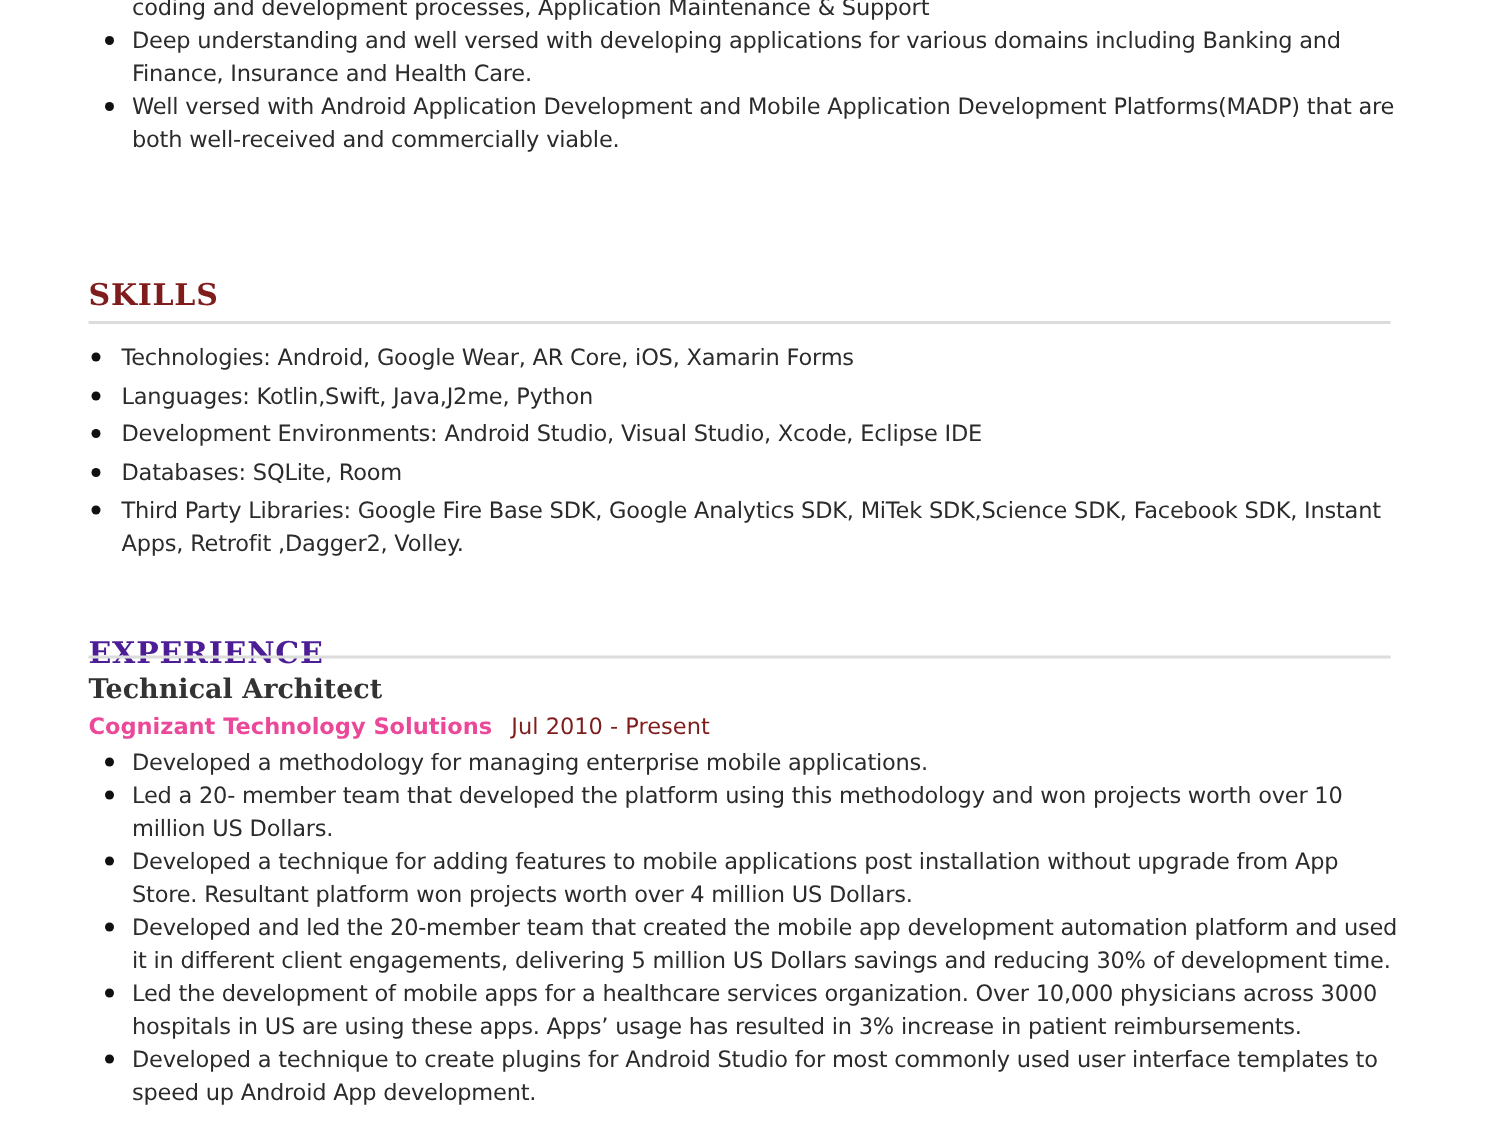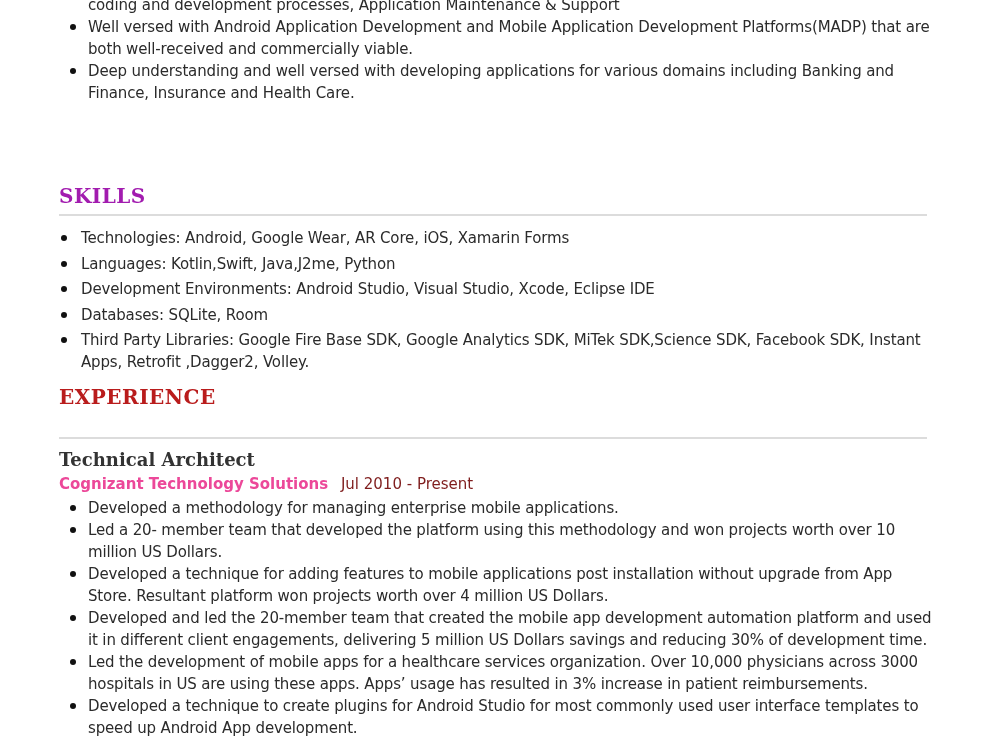--- a/index.html
+++ b/index.html
@@ -26,36 +26,36 @@
   .exp { position: absolute; left: 88px; top: 497px; width: 850px; }
   .exp li::before { left: -18px; }
 </style>
 </head>
 <body>
 
 <div class="page">
 
   <ul class="bullets summary">
     <li style="list-style:none;">coding and development processes, Application Maintenance &amp; Support</li>
+    <li>Deep understanding and well versed with developing applications for various domains including Banking and Finance, Insurance and Health Care.</li>
     <li>Well versed with Android Application Development and Mobile Application Development Platforms(MADP) that are both well-received and commercially viable.</li>
-    <li>Deep understanding and well versed with developing applications for various domains including Banking and Finance, Insurance and Health Care.</li>
   </ul>
 
-  <div class="section-title" style="top:184px; color:#a21caf;">SKILLS</div>
+  <div class="section-title" style="top:184px; color:#7f1d1d;">SKILLS</div>
   <div class="rule" style="top:214px;"></div>
 
   <ul class="bullets skills">
     <li>Technologies: Android, Google Wear, AR Core, iOS, Xamarin Forms</li>
     <li>Languages: Kotlin,Swift, Java,J2me, Python</li>
     <li>Development Environments: Android Studio, Visual Studio, Xcode, Eclipse IDE</li>
     <li>Databases: SQLite, Room</li>
     <li>Third Party Libraries: Google Fire Base SDK, Google Analytics SDK, MiTek SDK,Science SDK, Facebook SDK, Instant Apps, Retrofit ,Dagger2, Volley.</li>
   </ul>
 
-  <div class="section-title" style="top:385px; color:#b91c1c;">EXPERIENCE</div>
+  <div class="section-title" style="top:423px; color:#4c1d95;">EXPERIENCE</div>
   <div class="rule" style="top:437px;"></div>
 
   <div class="job-title">Technical Architect</div>
   <div class="company-line">
     <span class="company">Cognizant Technology Solutions</span>
     <span class="dates" style="color:#7f1d1d;">Jul 2010 - Present</span>
   </div>
 
   <ul class="bullets exp">
     <li>Developed a methodology for managing enterprise mobile applications.</li>

